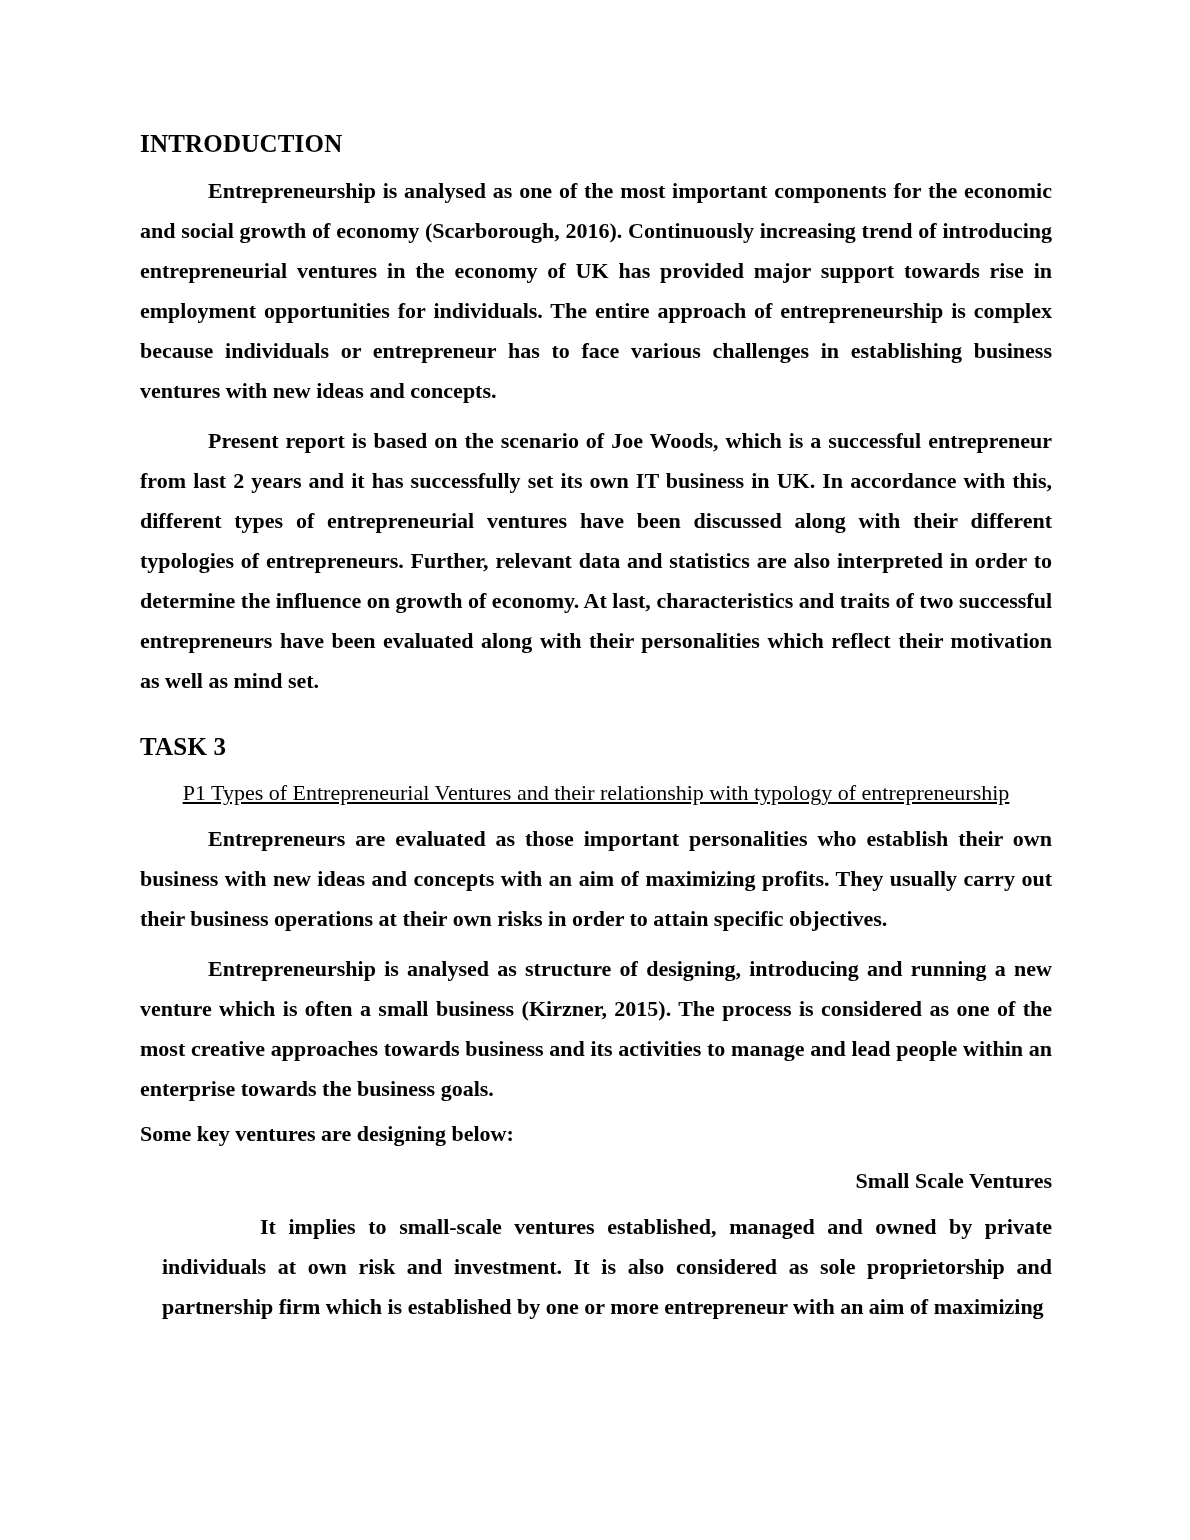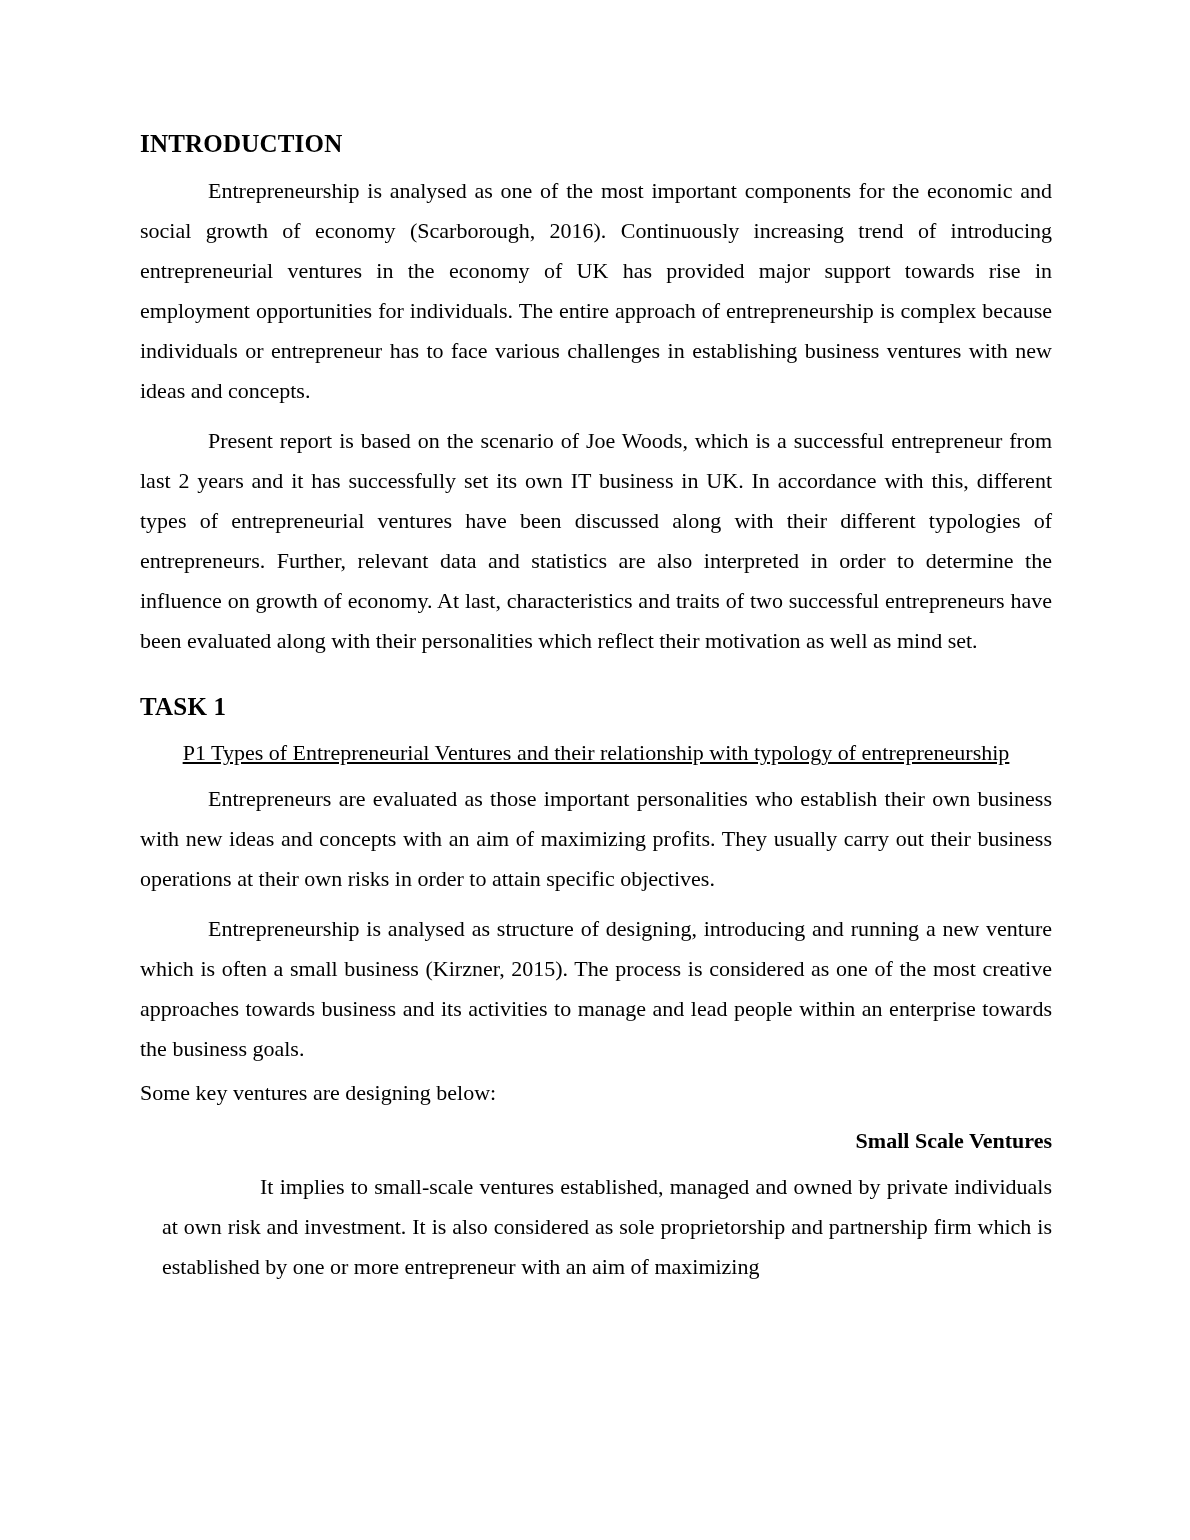--- a/index.html
+++ b/index.html
@@ -46,20 +46,21 @@
     margin: 10px 0 0 0;
     line-height: 1.5;
     text-align: right;
   }
   p.para {
     font-size: 22px;
     line-height: 1.82;
     text-align: justify;
     text-justify: inter-word;
     margin: 10px 0 0 0;
+    font-weight: bold;
   }
   p.para.first-indent {
     text-indent: 68px;
   }
   p.para.wide-indent {
     text-indent: 98px;
     margin-left: 22px;
   }
   p.para.no-indent {
     text-indent: 0;
@@ -73,21 +74,21 @@
 
 <div class="page">
   <div class="doc-body">
 
     <h1 class="section-heading">INTRODUCTION</h1>
 
     <p class="para first-indent">Entrepreneurship is analysed as one of the most important components for the economic and social growth of economy (Scarborough, 2016). Continuously increasing trend of introducing entrepreneurial ventures in the economy of UK has provided major support towards rise in employment opportunities for individuals. The entire approach of entrepreneurship is complex because individuals or entrepreneur has to face various challenges in establishing business ventures with new ideas and concepts.</p>
 
     <p class="para first-indent">Present report is based on the scenario of Joe Woods, which is a successful entrepreneur from last 2 years and it has successfully set its own IT business in UK. In accordance with this, different types of entrepreneurial ventures have been discussed along with their different typologies of entrepreneurs. Further, relevant data and statistics are also interpreted in order to determine the influence on growth of economy. At last, characteristics and traits of two successful entrepreneurs have been evaluated along with their personalities which reflect their motivation as well as mind set.</p>
 
-    <h1 class="section-heading spaced-top">TASK 1</h1>
+    <h1 class="section-heading spaced-top">TASK 3</h1>
 
     <div class="sub-heading-underline">P1 Types of Entrepreneurial Ventures and their relationship with typology of entrepreneurship</div>
 
     <p class="para first-indent">Entrepreneurs are evaluated as those important personalities who establish their own business with new ideas and concepts with an aim of maximizing profits. They usually carry out their business operations at their own risks in order to attain specific objectives.</p>
 
     <p class="para first-indent">Entrepreneurship is analysed as structure of designing, introducing and running a new venture which is often a small business (Kirzner, 2015). The process is considered as one of the most creative approaches towards business and its activities to manage and lead people within an enterprise towards the business goals.</p>
 
 
     <p class="para no-indent tight">Some key ventures are designing below:</p>
 

